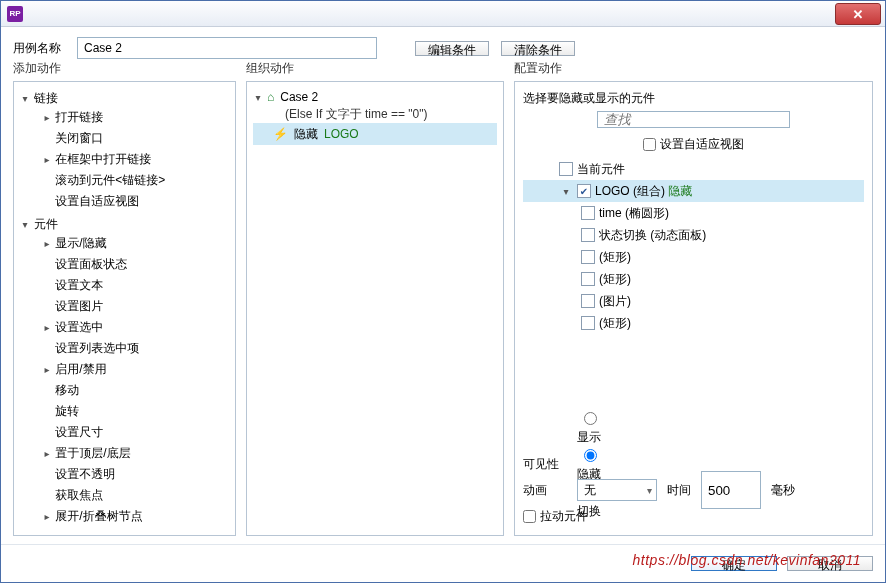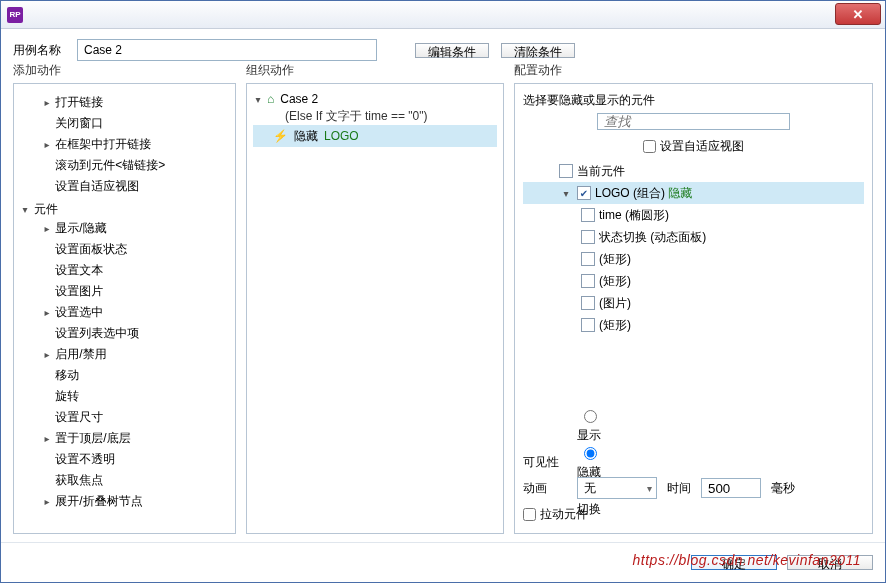--- a/index.html
+++ b/index.html
@@ -56,21 +56,21 @@
   .erow .elabel .tag { color:#1a7a1a; }
   .erow .arrow { width:14px; display:inline-block; text-align:center; color:#555; font-size:10px; }
   .erow.child { padding-left:36px; }
   .erow.grandchild { padding-left:58px; }
   .opts { padding:4px 0 0 0; border-top:1px solid transparent; }
   .opt-row { display:flex; align-items:center; gap:10px; height:26px; }
   .opt-row .lbl { min-width:44px; }
   .radio { display:flex; align-items:center; gap:4px;flex-direction:column; }
   .select { width:80px; height:22px; border:1px solid #9bb3c7; background:#fff; padding-left:6px; display:flex; align-items:center; justify-content:space-between; cursor:pointer; }
   .select .dd { font-size:10px; color:#666; padding-right:4px; }
-  .num-input { width:60px; height:20px; border:1px solid #9bb3c7; padding:0 6px; }
+  .num-input { width:60px; height:38px; border:1px solid #9bb3c7; padding:0 6px; }
 
   .footer { height:40px; display:flex; align-items:center; justify-content:flex-end; padding:0 12px; gap:10px; border-top:1px solid #e0e6ed; }
 
   .watermark { position:absolute; right:24px; bottom:14px; color:#b91c1c; font-size:14px; letter-spacing:0.5px; pointer-events:none; font-style:italic;}
 </style>
 </head>
 <body>
 
 <div class="window">
   <div class="titlebar">
@@ -91,20 +91,24 @@
       <div class="section-label" style="width:258px">组织动作</div>
       <div class="section-label">配置动作</div>
     </div>
 
     <div class="panels">
 
       <div class="panel left">
         <div class="tree" id="add-tree">
             <ul>
               <li class="group">
+                <div class="row">
+                  <span class="caret down"></span>
+                  <span>链接</span>
+                </div>
                 <ul>
                   <li class="child"><span class="caret right"></span><span> 打开链接</span></li>
                   <li class="child"><span style="display: inline-block; width: 10px;"></span><span> 关闭窗口</span></li>
                   <li class="child"><span class="caret right"></span><span> 在框架中打开链接</span></li>
                   <li class="child"><span style="display: inline-block; width: 10px;"></span><span> 滚动到元件&lt;锚链接&gt;</span></li>
                   <li class="child"><span style="display: inline-block; width: 10px;"></span><span> 设置自适应视图</span></li>
                 </ul>
               </li>
               <li class="group">
                 <div class="row">

